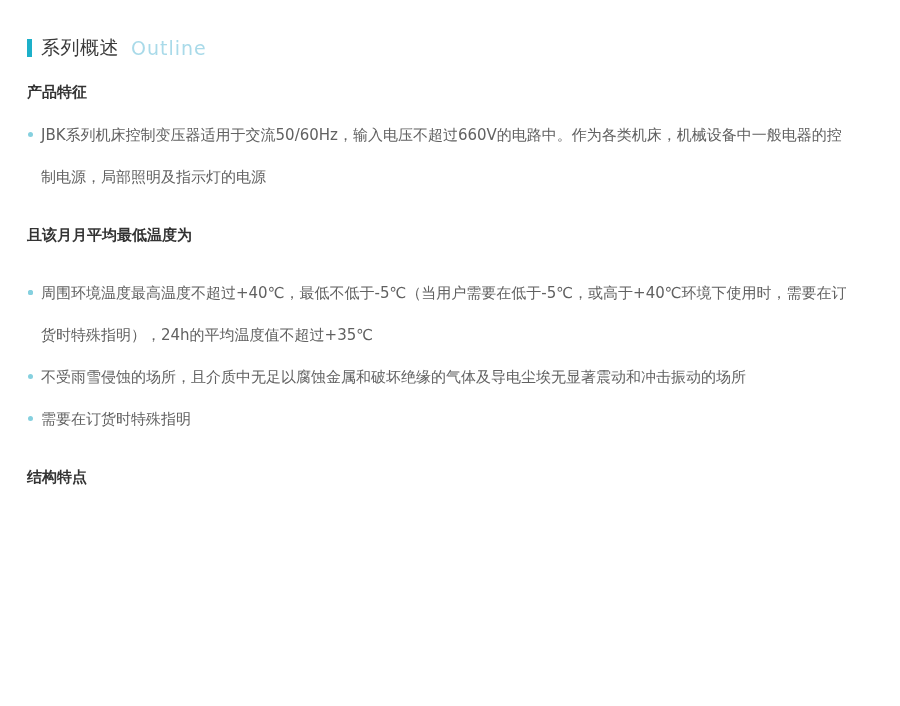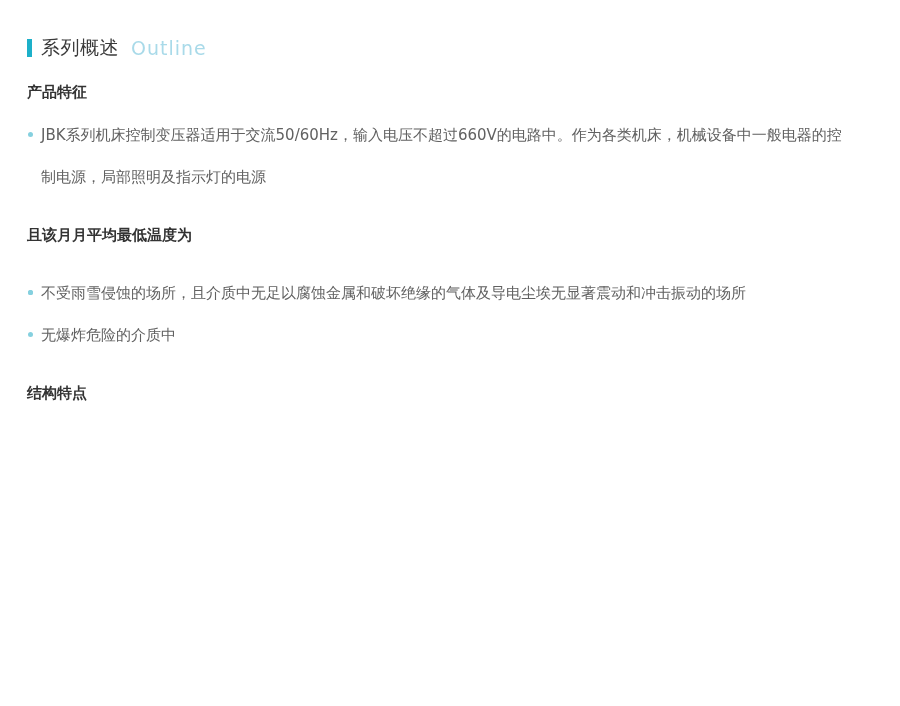--- a/index.html
+++ b/index.html
@@ -93,30 +93,34 @@
 </ul>
   </section>
 
   <section class="sec">
     <h3 class="sec-heading">且该月月平均最低温度为</h3>
     <ul class="bullets">
   <li class="bullet">
     <span class="dot"></span>
   </li>
 
+  <li class="bullet">
+    <span class="dot"></span>
+    <span class="bullet-text">周围环境温度最高温度不超过+40℃，最低不低于-5℃（当用户需要在低于-5℃，或高于+40℃环境下使用时，需要在订货时特殊指明），24h的平均温度值不超过+35℃</span>
+  </li>
 
 
   <li class="bullet">
     <span class="dot"></span>
     <span class="bullet-text">不受雨雪侵蚀的场所，且介质中无足以腐蚀金属和破坏绝缘的气体及导电尘埃无显著震动和冲击振动的场所</span>
   </li>
 
   <li class="bullet">
     <span class="dot"></span>
-    <span class="bullet-text">无爆炸危险的介质中</span>
+    <span class="bullet-text">需要在订货时特殊指明</span>
   </li>
 </ul>
   </section>
 
   <section class="sec">
     <h3 class="sec-heading">结构特点</h3>
   </section>
 </div>
 </div>
 

